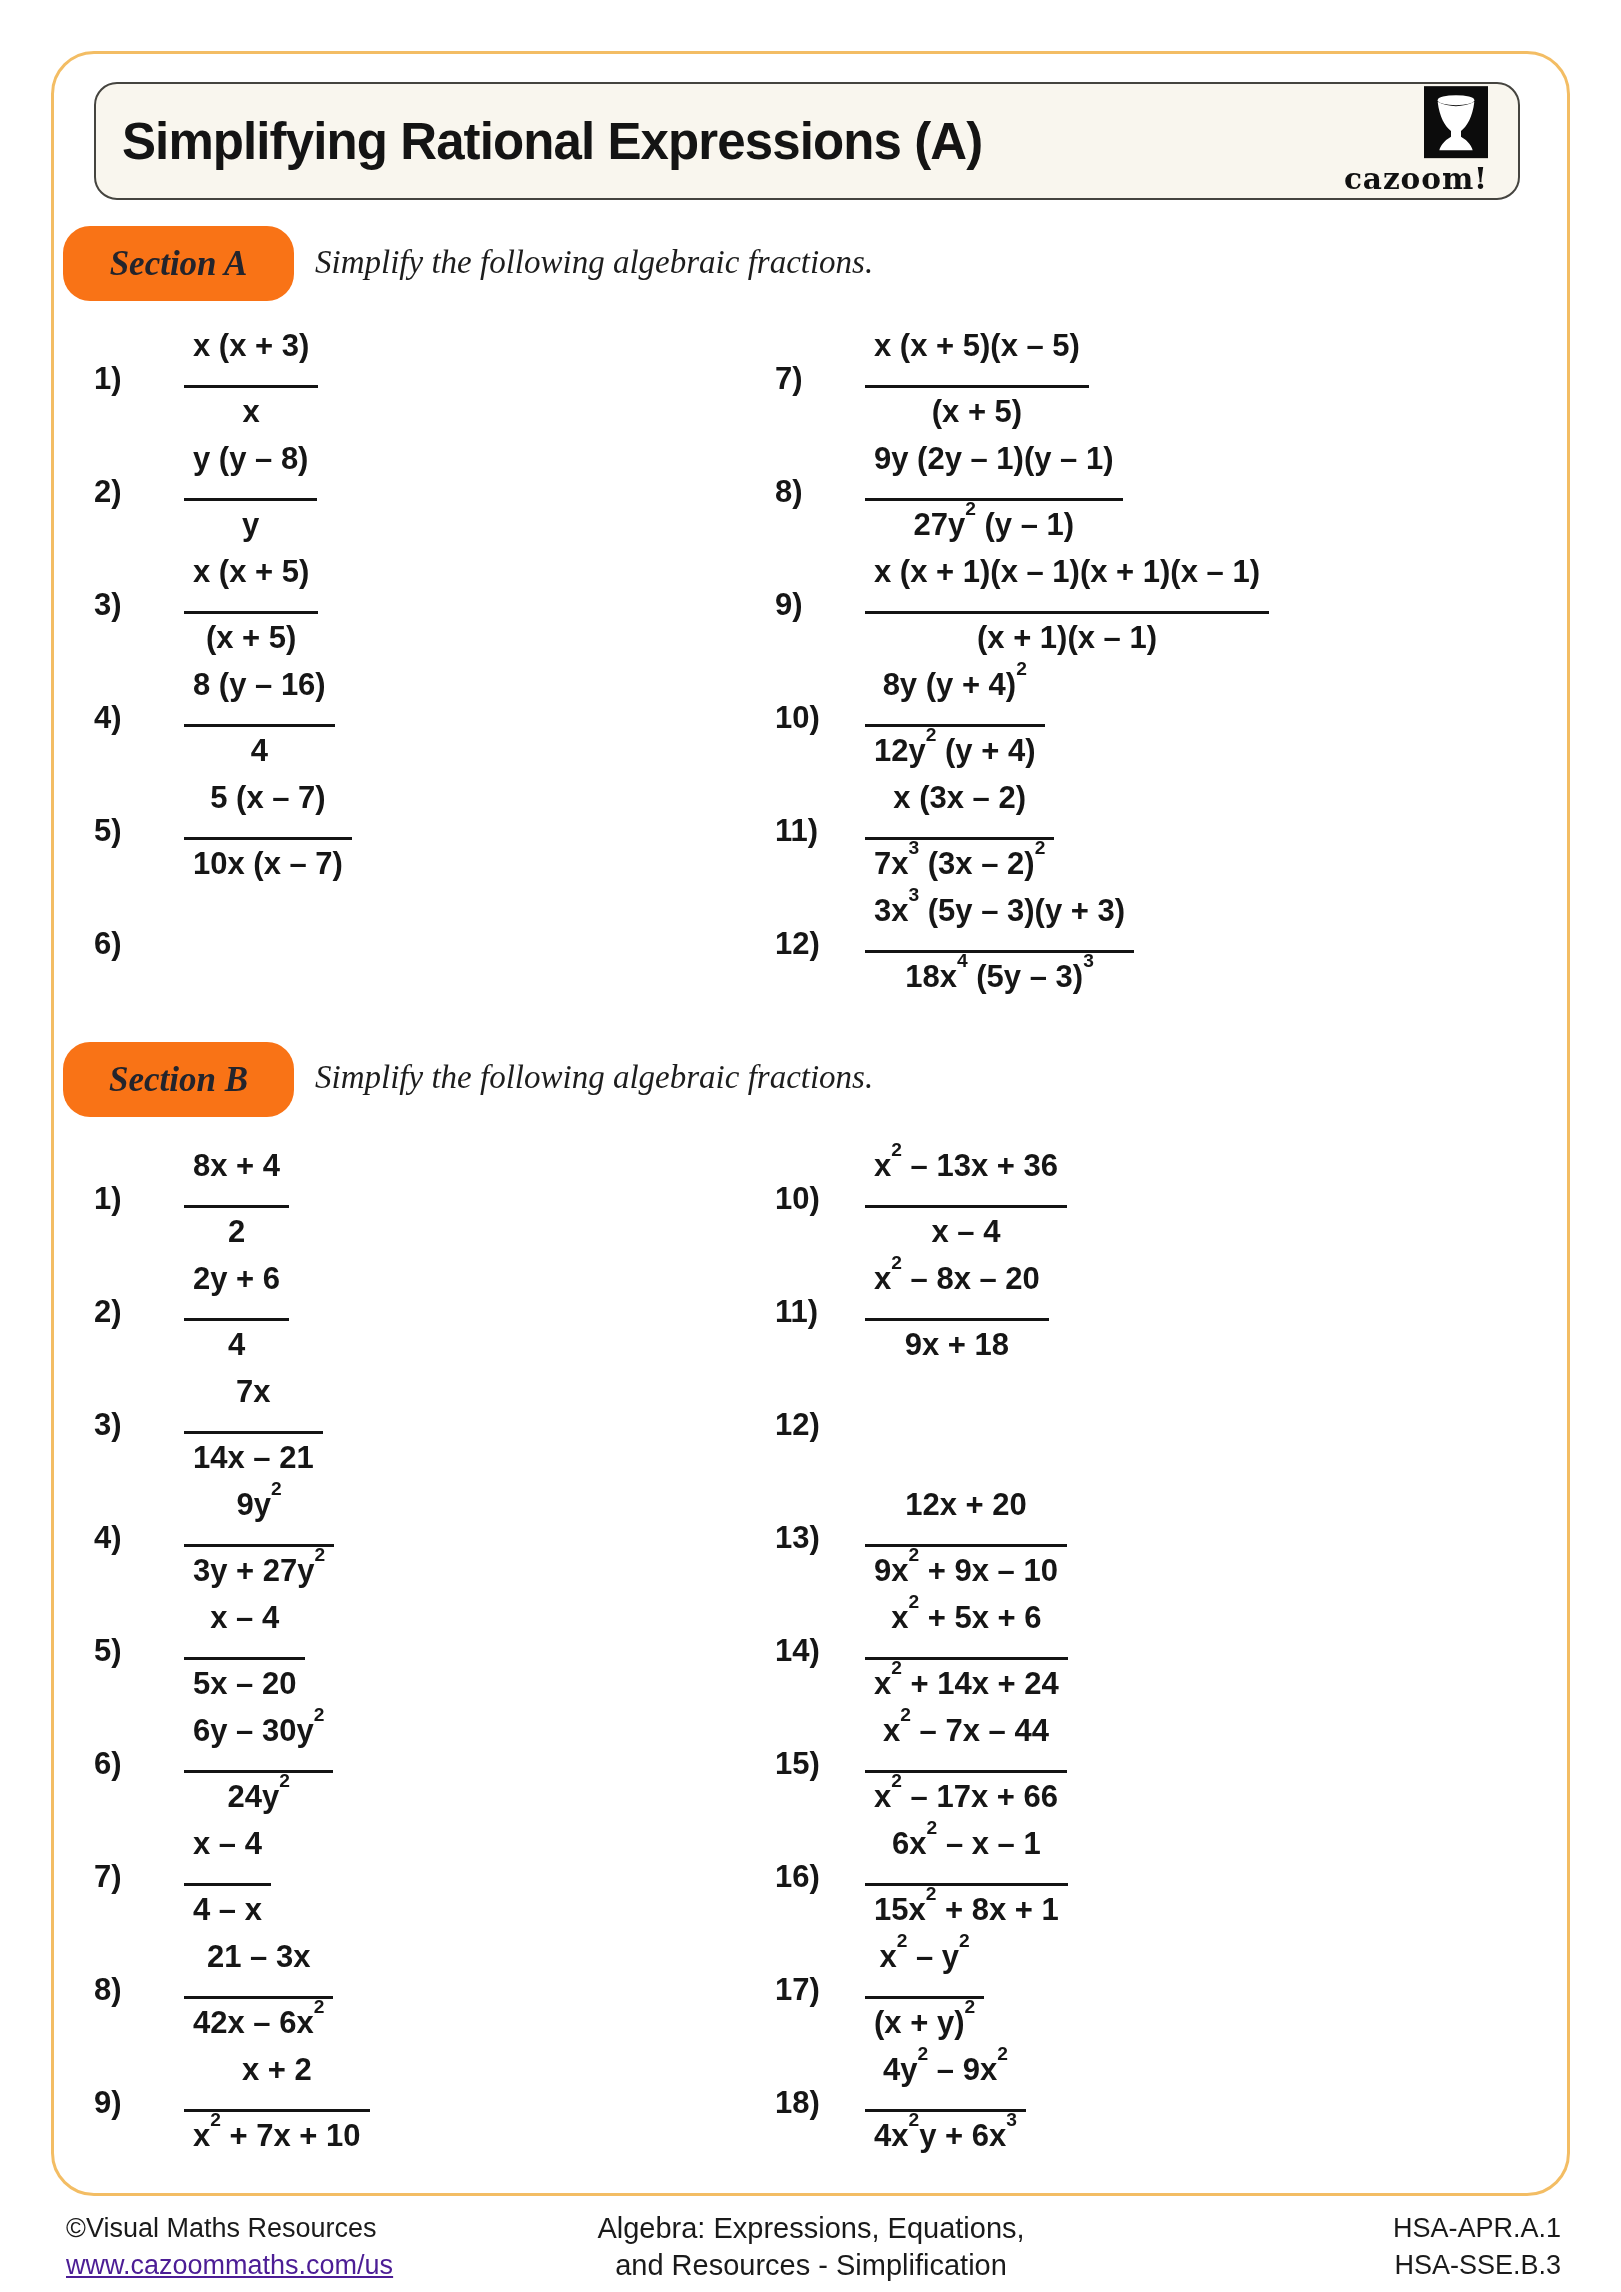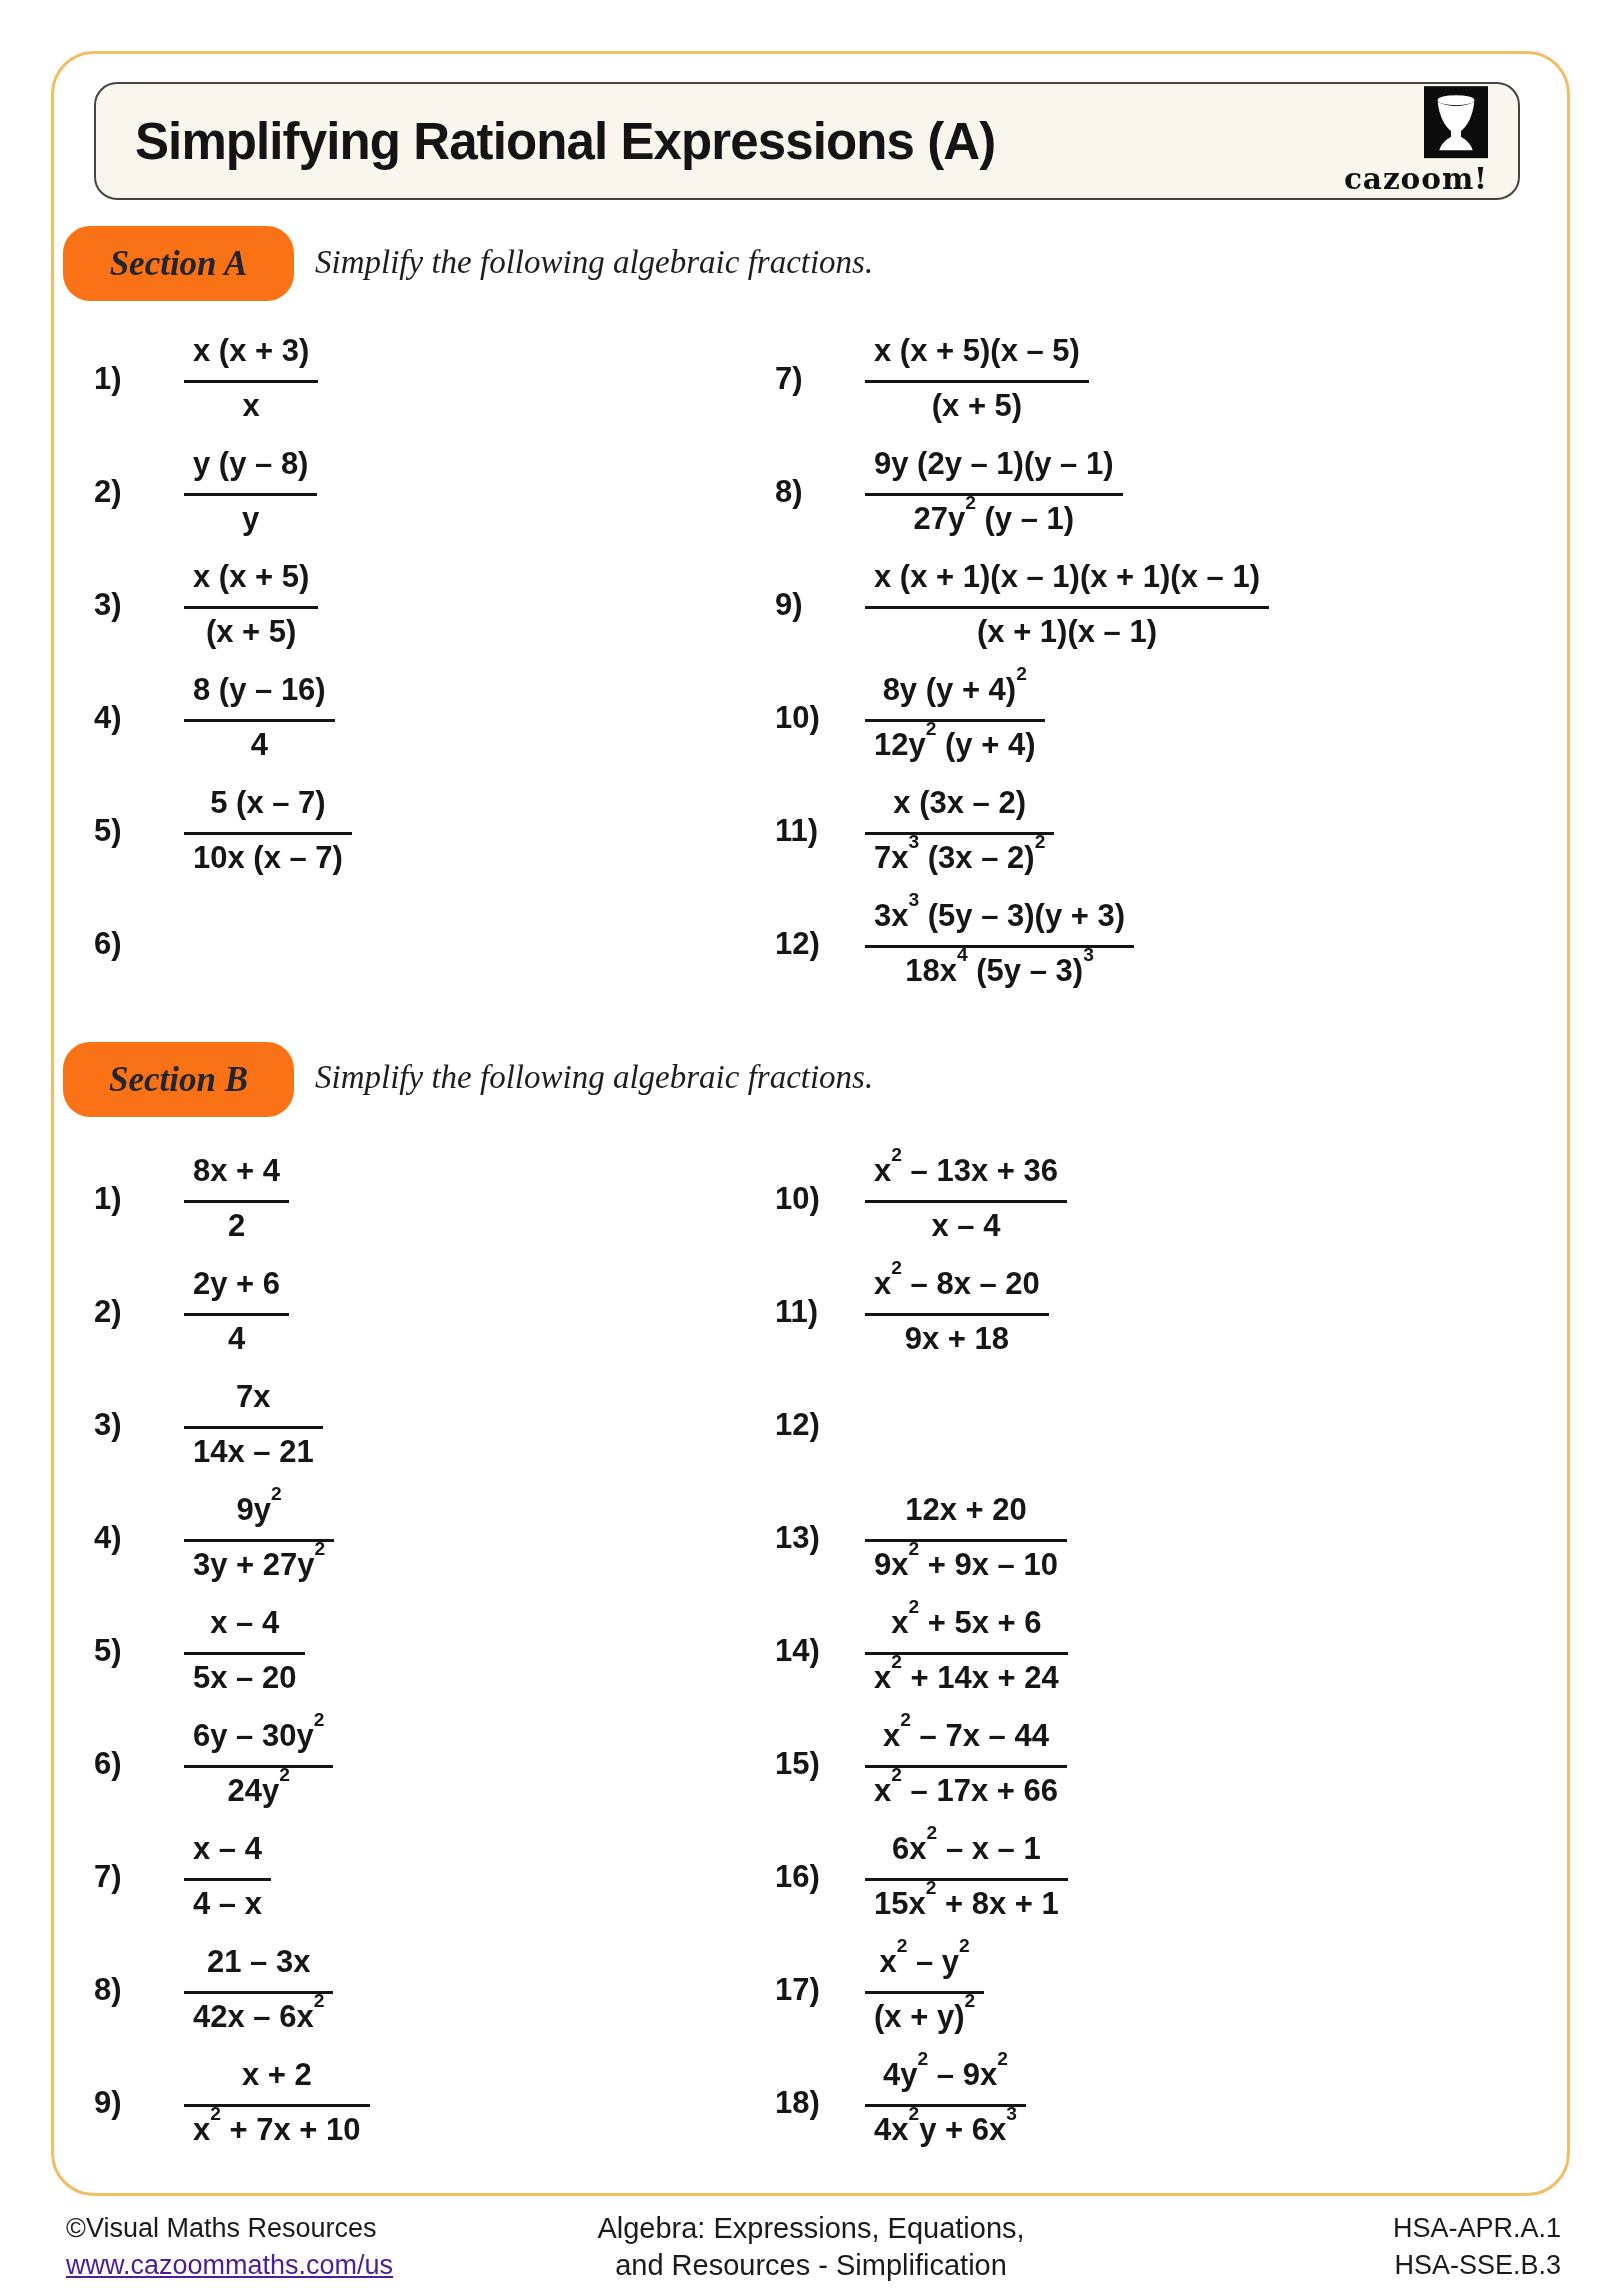--- a/index.html
+++ b/index.html
@@ -4,21 +4,21 @@
 <style>
   html,body{margin:0;padding:0;background:#ffffff;}
   .page{position:relative;width:1622px;height:2293px;background:#ffffff;overflow:hidden;
         font-family:"Liberation Sans","DejaVu Sans",sans-serif;color:#1a1a1a;}
   
   .frame{position:absolute;left:51px;top:51px;width:1513px;height:2139px;
          border:3.6px solid #f3bd64;border-radius:43px;}
   
   .header{position:absolute;left:94px;top:82px;width:1426px;height:118px;
           background:#f9f6ee;border:2.7px solid #45443f;border-radius:23px;
-          display:flex;align-items:center;padding-left:39px;box-sizing:border-box;}
+          display:flex;align-items:center;padding-left:26px;box-sizing:border-box;}
   .title{font-size:51px;font-weight:bold;letter-spacing:-0.9px;color:#141414;}
   .logo{position:absolute;right:30px;top:50%;transform:translateY(-50%);
         display:flex;flex-direction:column;align-items:flex-end;gap:2.7px;}
   .logo-square{width:64px;height:72px;background:#0c0c0c;display:flex;
                align-items:center;justify-content:center;}
   .logo-text{font-family:"DejaVu Serif","Liberation Serif",serif;font-weight:bold;
              font-size:29.6px;color:#111;letter-spacing:0.9px;}
   
   .sec-label{position:absolute;left:63px;width:231px;height:75px;background:#f97316;
              border-radius:27px;display:flex;align-items:center;justify-content:center;}
@@ -34,21 +34,21 @@
   .col{position:absolute;display:flex;flex-direction:column;}
   .sec-a .col-left{left:94px;top:322px;}
   .sec-a .col-right{left:775px;top:322px;}
   .sec-b .col-left{left:94px;top:1142px;}
   .sec-b .col-right{left:775px;top:1142px;}
   .prow{display:flex;align-items:center;height:113px;}
   .pno{width:90px;flex-shrink:0;font-size:31px;font-weight:bold;color:#161616;}
   .frac{display:inline-flex;flex-direction:column;font-size:31px;font-weight:bold;
         color:#161616;line-height:1.15;}
   .fnum{align-self:stretch;text-align:center;border-bottom:3.6px solid #141414;
-        padding:0 9px 11px;}
+        padding:0 9px 22px;}
   .fden{align-self:stretch;text-align:center;padding:5.4px 9px 0;}
   .frac sup{font-size:0.62em;line-height:0;position:relative;top:-0.45em;}
   
   .footer-left{position:absolute;left:66px;top:2210px;font-size:27px;line-height:37px;}
   .footer-center{position:absolute;left:0;top:2210px;width:100%;text-align:center;
                  font-size:29px;line-height:37px;}
   .footer-right{position:absolute;right:61px;top:2210px;text-align:right;
                 font-size:27px;line-height:37px;}
   .link{color:#4c1d95;text-decoration:underline;}
 </style>

